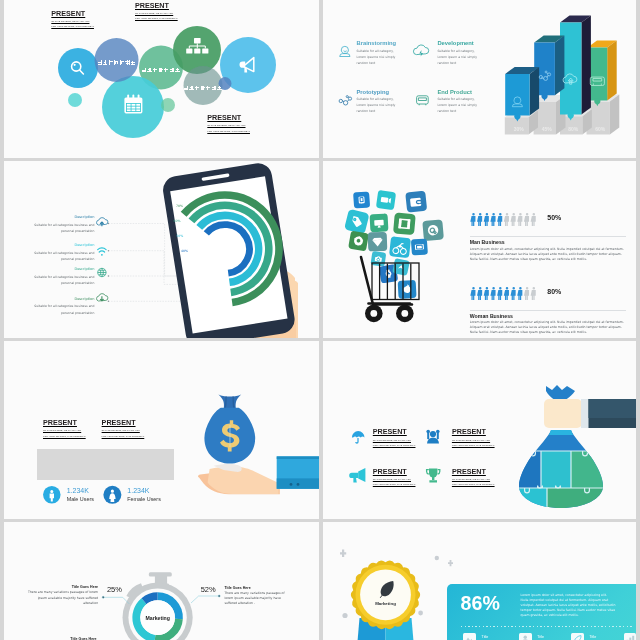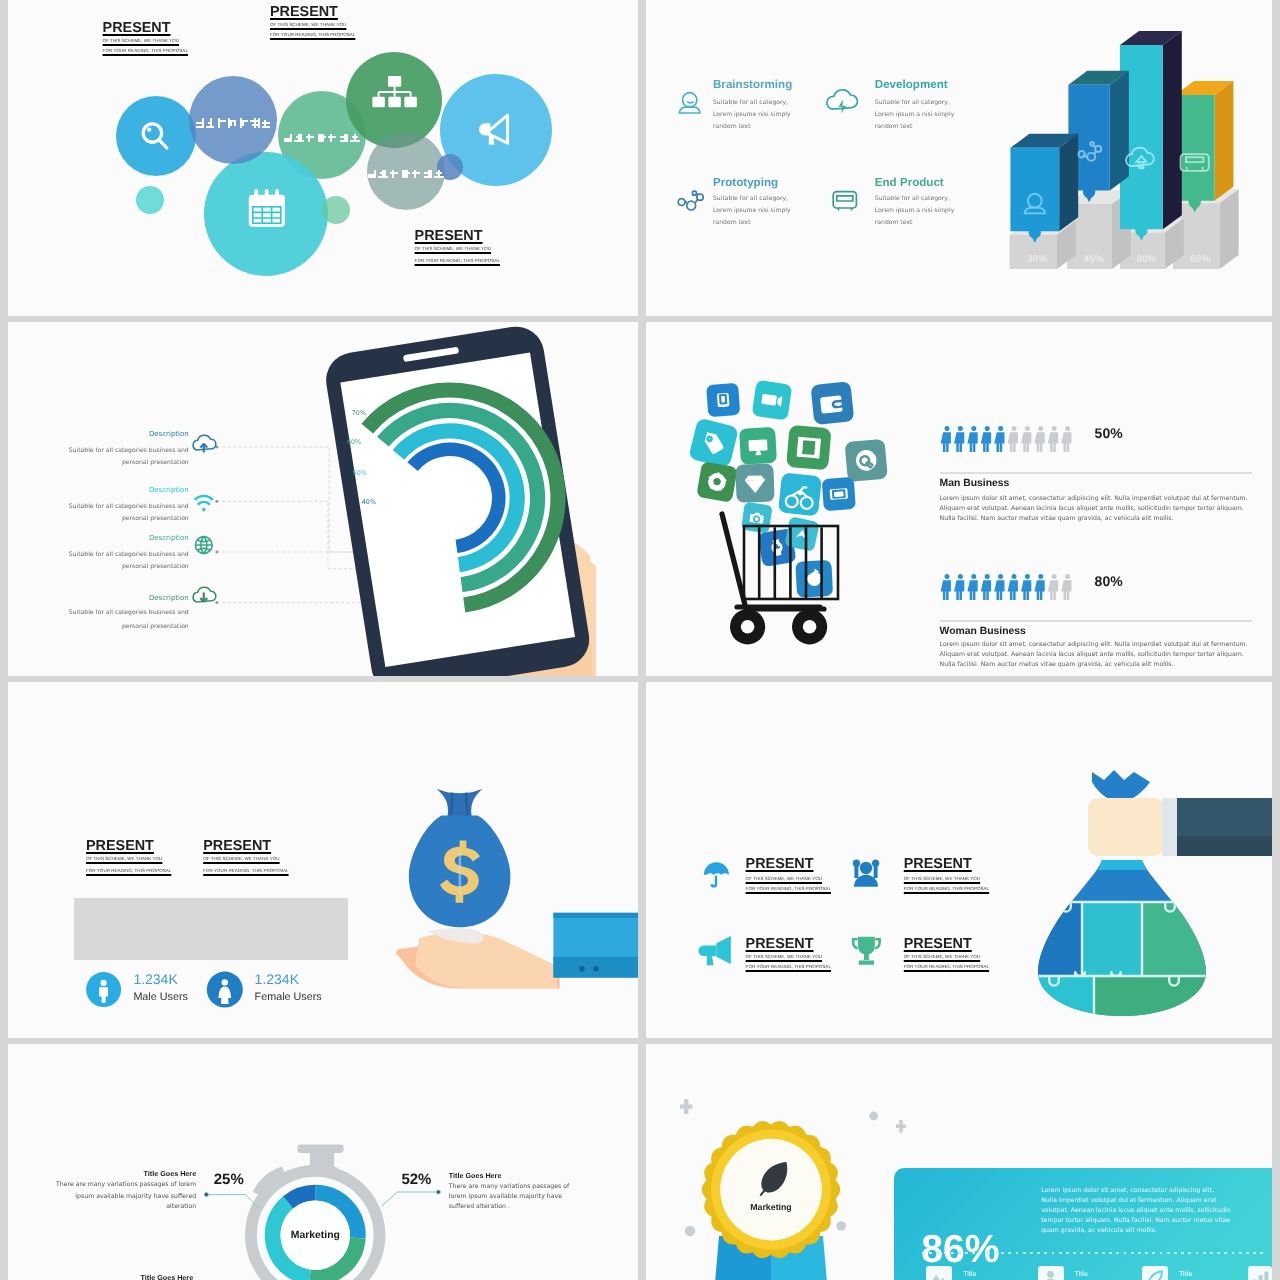--- a/index.html
+++ b/index.html
@@ -53,21 +53,21 @@
        font-family:"Liberation Sans",sans-serif;}
   .statl{position:absolute;font-size:5.4px;color:#333;
        font-family:"Liberation Sans",sans-serif;}
   
   .co{position:absolute;width:78px;}
   .co .ct{font-size:3.6px;font-weight:bold;color:#1b1b1b;
        font-family:"Liberation Sans",sans-serif;}
   .co .cb{font-size:3.1px;color:#4c5256;line-height:5.2px;
        font-family:"DejaVu Sans",sans-serif;margin-top:1px;}
   .co.r{text-align:right;}
-  .cpct{position:absolute;font-size:7.5px;font-weight:bold;color:#1b1b1b;
+  .cpct{position:absolute;font-size:7.5px;font-weight:normal;color:#1b1b1b;
        font-family:"Liberation Sans",sans-serif;}
   
   .bpct{position:absolute;font-size:19.6px;font-weight:bold;color:#fff;
        font-family:"Liberation Sans",sans-serif;}
   .bbody{position:absolute;font-size:3.1px;color:#e8f8fc;line-height:5.2px;
        font-family:"DejaVu Sans",sans-serif;width:95px;}
   .btile{position:absolute;text-align:center;}
   .btile .bl{font-size:3.6px;color:#fff;font-family:"Liberation Sans",sans-serif;}
 </style>
 </head>
@@ -654,21 +654,21 @@
  </div>
  <div class="cpct" style="left:196.7px;top:62.6px">52%</div>
  <div class="co r" style="left:21.8px;top:115.1px;width:70.8px">
   <div class="ct">Title Goes Here</div>
  </div>
 </div>
 
 <div class="slide s2 r4">
  <div class="abs" style="left:123.9px;top:62.4px;width:196px;height:116px;
       background:linear-gradient(135deg,#23b6d6 0%,#3fd0d8 60%,#49d8d2 100%);border-radius:5px"></div>
- <div class="bpct" style="left:137.6px;top:92px">86%</div>
+ <div class="bpct" style="left:137.6px;top:70px">86%</div>
  <div class="bbody" style="left:197.6px;top:70.5px">Lorem ipsum dolor sit amet, consectetur adipiscing elit. Nulla imperdiet volutpat dui at fermentum. Aliquam erat volutpat. Aenean lacinia lacus aliquet ante mollis, sollicitudin tempor tortor aliquam. Nulla facilisi. Nam auctor metus vitae quam gravida, ac vehicula elit mollis.</div>
  <div class="abs" style="left:137.6px;top:104.3px;width:172px;height:1px;
       background:repeating-linear-gradient(to right,#bff0f2 0 1.4px,transparent 1.4px 3.6px)"></div>
 
  <svg class="abs" style="left:0;top:0" width="313" height="178" viewBox="0 0 313 178">
    <g fill="#c9ced3">
      <circle cx="22" cy="93.5" r="2.6"></circle>
           <circle cx="97.6" cy="91" r="2.4"></circle>
      <circle cx="113.8" cy="36" r="2.2"></circle>
      <path d="M17 30.2 h2 v-2.6 h2.2 v2.6 h2 v2.2 h-2 v2.6 h-2.2 v-2.6 h-2 z"></path>

